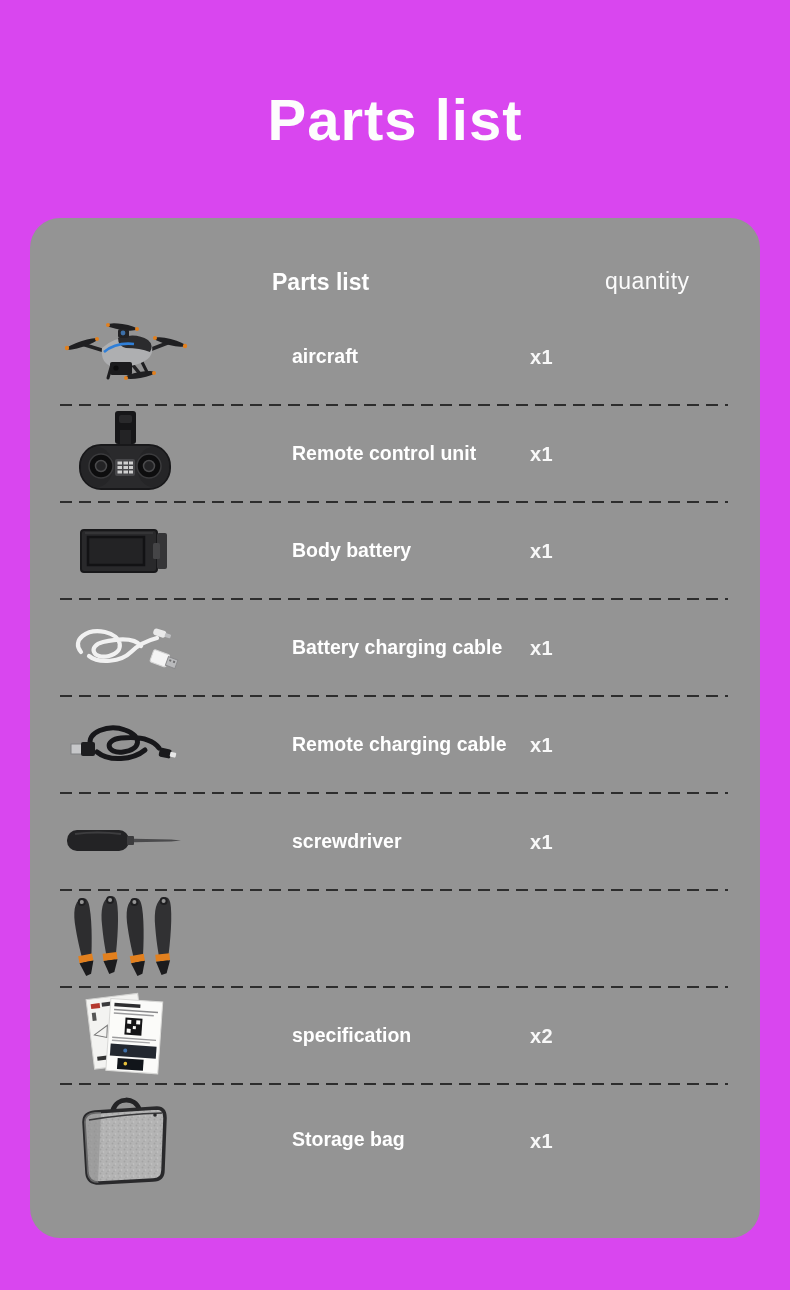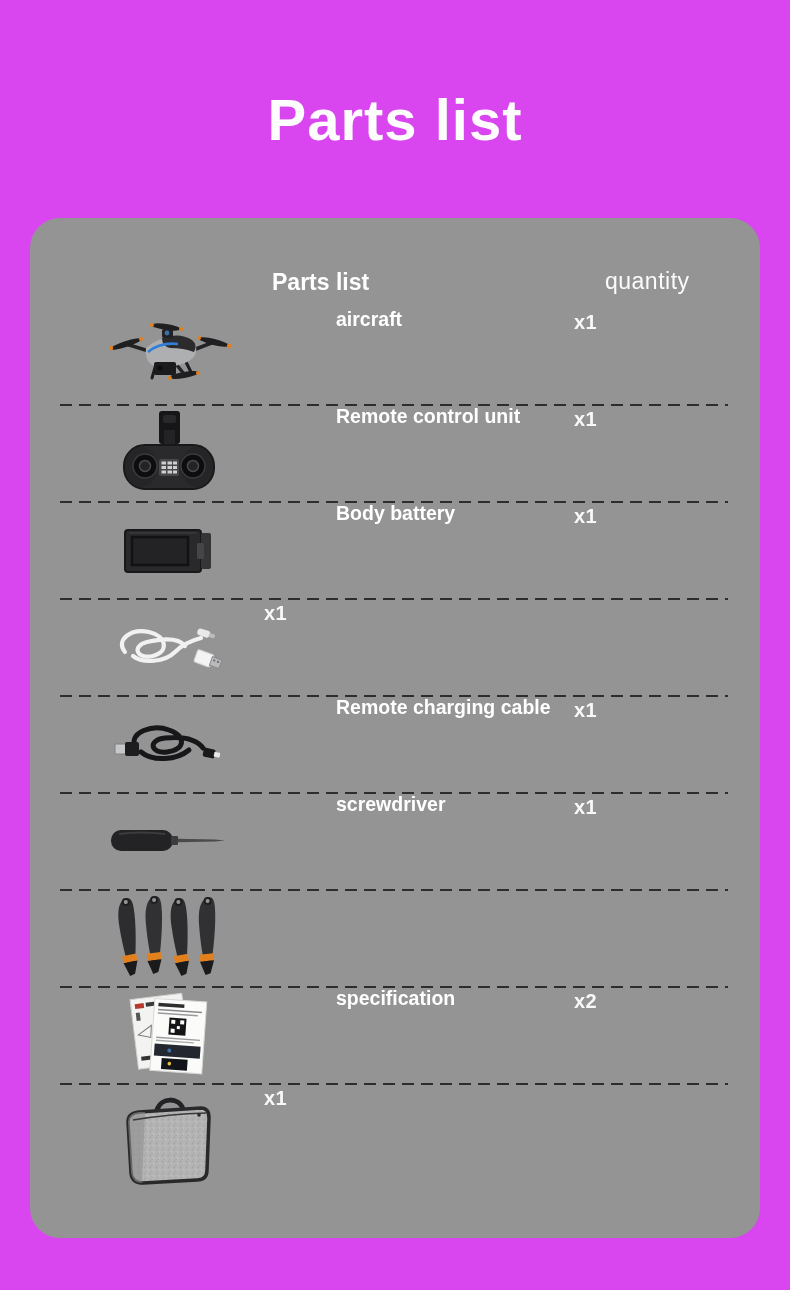--- a/index.html
+++ b/index.html
@@ -19,21 +19,21 @@
   .header-row{position:relative;height:90px;}
   .h-name{
     position:absolute;left:242px;bottom:12px;font-size:23px;
     font-weight:bold;color:#ffffff;
   }
   .h-qty{
     position:absolute;left:575px;bottom:13px;font-size:23px;
     font-weight:normal;color:#fbfbfb;letter-spacing:0.5px;
   }
   .row{
-    position:relative;display:flex;height:97px;padding-left:44px;
+    position:relative;display:flex;align-items:center;height:97px;
   }
   .row.sep::after{
     content:"";position:absolute;left:30px;bottom:-1px;width:668px;height:2px;
     background:repeating-linear-gradient(90deg,#2d2d2d 0 12px,rgba(0,0,0,0) 12px 19px);
   }
   .row-last{
     height:148px;box-sizing:border-box;padding-bottom:36px;
   }
   .cell-img{
     width:190px;display:flex;justify-content:center;align-items:center;
@@ -173,20 +173,21 @@
           </g>
 
           <g transform="rotate(20 94 42)">
             <rect x="82" y="35" width="17" height="13" rx="2" fill="#f4f4f4" stroke="#d5d5d5"></rect>
             <rect x="98" y="37" width="10" height="9" fill="#b9babc" stroke="#8a8a8c"></rect>
             <rect x="100" y="39" width="2" height="2" fill="#6f6f71"></rect>
             <rect x="104" y="39" width="2" height="2" fill="#6f6f71"></rect>
           </g>
         </svg>
       </div>
+      <div class="cell-name">Battery charging cable</div>
       <div class="cell-qty">x1</div>
     </div>
 
     <div class="row sep">
       <div class="cell-img">
         <svg width="112" height="56" viewBox="0 0 112 56">
           <g stroke="#17171a" stroke-width="5" fill="none" stroke-linecap="round">
             <path d="M22,30 C16,16 40,8 56,14 C74,20 72,34 54,36 C38,38 34,24 52,22 C72,20 84,24 90,32"></path>
             <path d="M28,36 C40,46 64,44 76,34"></path>
           </g>
@@ -303,17 +304,18 @@
           <path d="M38,16 C42,3 60,3 64,15" stroke="#232325" stroke-width="5" fill="none" stroke-linecap="round"></path>
 
           <path d="M20,18 L82,14 Q90,14 90,24 L88,76 Q88,86 78,86 L24,89 Q13,89 12,79 L9,28 Q9,19 20,18 Z" fill="url(#bagtex)" stroke="#29292b" stroke-width="3.5" stroke-linejoin="round"></path>
 
           <path d="M20,18 L26,18 L23,88 L24,89 Q13,89 12,79 L9,28 Q9,19 20,18 Z" fill="#8e8e8e" opacity="0.6"></path>
 
           <path d="M14,26 Q50,20 87,19" stroke="#3a3a3c" stroke-width="1.6" fill="none"></path>
           <circle cx="80" cy="21" r="1.8" fill="#2a2a2c"></circle>
         </svg>
       </div>
+      <div class="cell-name">Storage bag</div>
       <div class="cell-qty">x1</div>
     </div>
 
   </div>
 </div>
 
 </body></html>

